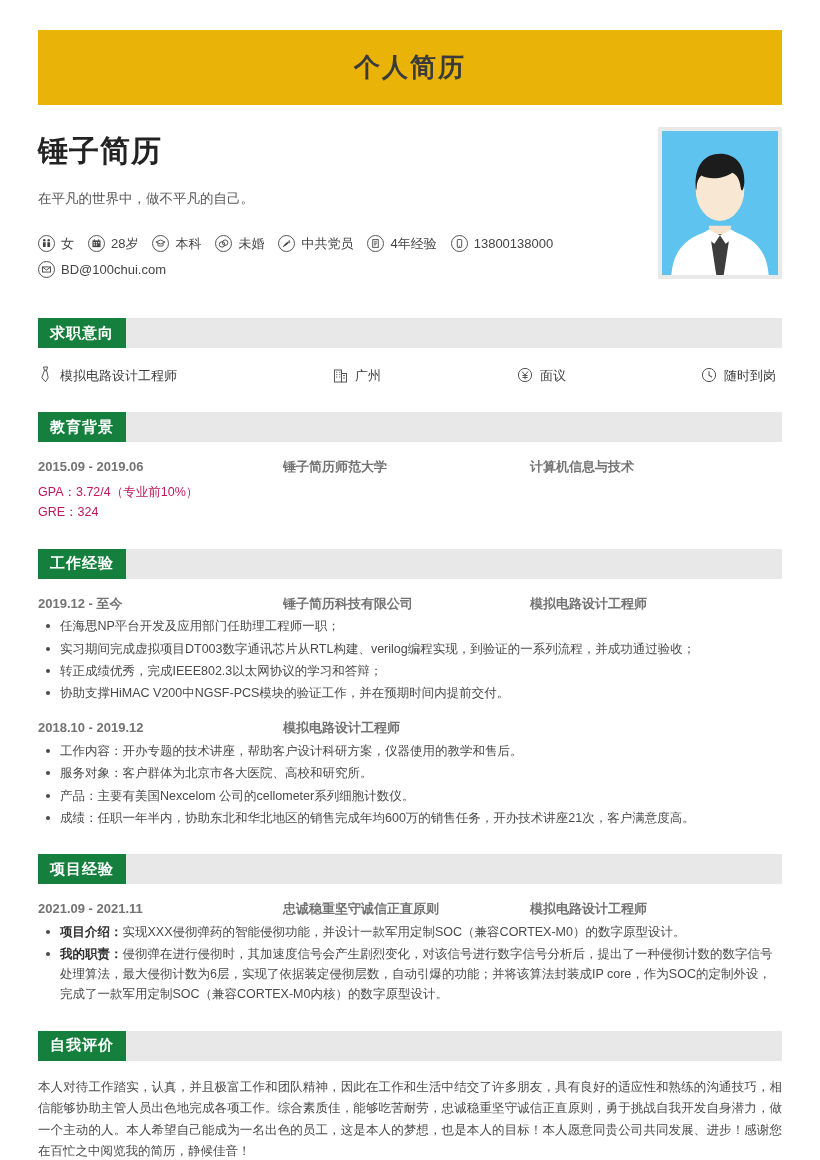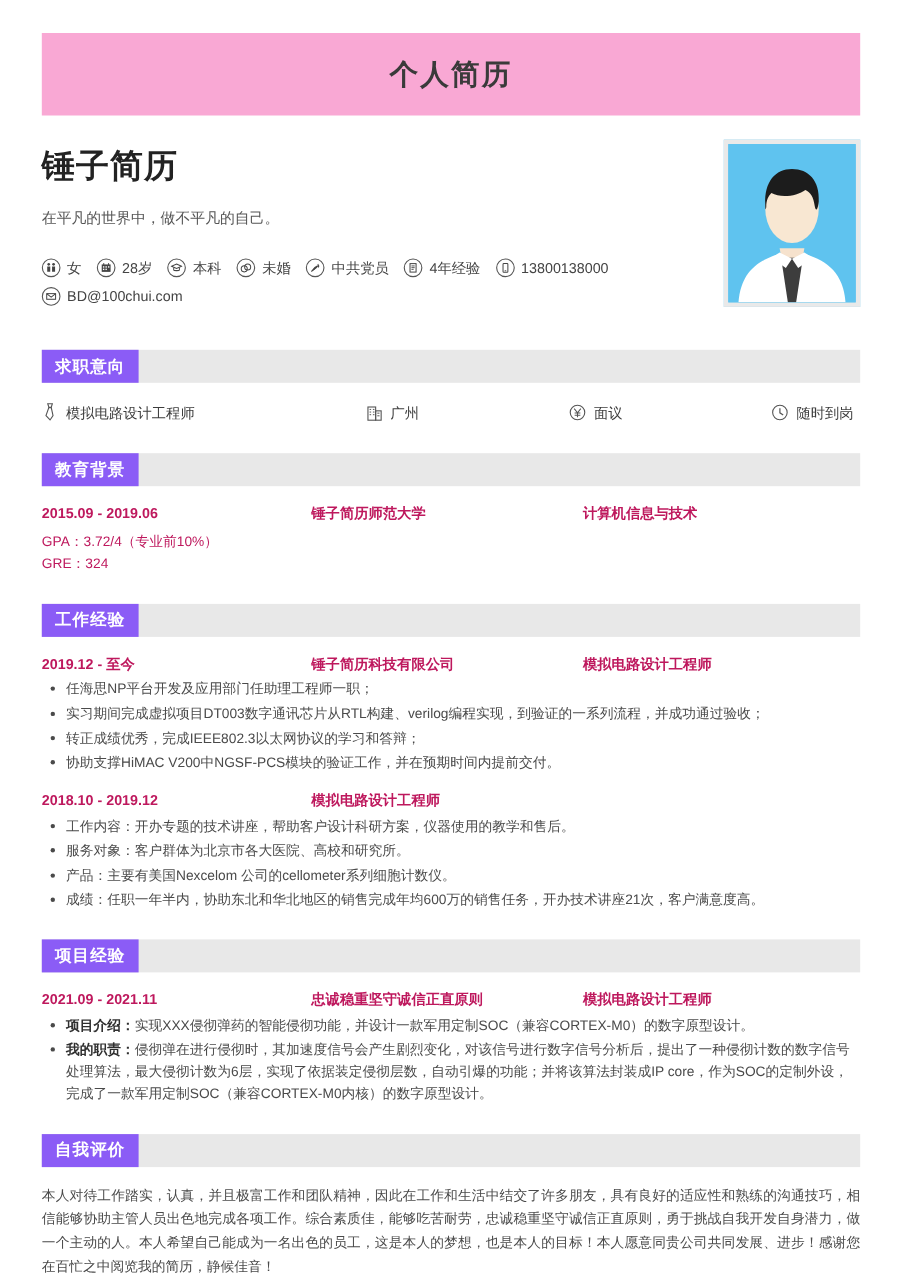--- a/index.html
+++ b/index.html
@@ -16,21 +16,21 @@
     width: 820px;
     height: 1160px;
     background: #ffffff;
     padding: 0 38px;
   }
 
   
   .banner {
     margin-top: 30px;
     height: 75px;
-    background: #f9a8d4;
+    background: #eab308;
     display: flex;
     align-items: center;
     justify-content: center;
   }
   .banner-title {
     font-size: 26px;
     font-weight: bold;
     color: #3a3a3a;
     letter-spacing: 2px;
   }
@@ -100,21 +100,21 @@
   
   .section-bar {
     position: relative;
     height: 30px;
     background: #e8e8e8;
     margin-top: 26px;
     display: flex;
     align-items: stretch;
   }
   .section-tab {
-    background: #8b5cf6;
+    background: #15803d;
     color: #ffffff;
     font-size: 15px;
     font-weight: bold;
     letter-spacing: 1px;
     padding: 0 12px;
     display: flex;
     align-items: center;
   }
 
   
@@ -131,21 +131,21 @@
   .intent-item:nth-child(2) { width: 184px; }
   .intent-item:nth-child(3) { width: 184px; }
   .intent-item:nth-child(4) { width: auto; }
 
   
   .entry { margin-top: 17px; }
   .entry-head {
     display: flex;
     font-size: 13px;
     font-weight: bold;
-    color: #be185d;
+    color: #737373;
     line-height: 1.2;
   }
   .entry-head .col-date  { width: 245px; flex: 0 0 245px; }
   .entry-head .col-org   { width: 247px; flex: 0 0 247px; }
   .entry-head .col-role  { flex: 1 1 auto; }
 
   .plain-lines { margin-top: 7px; }
   .plain-line {
     font-size: 12.5px;
     color: #be185d;

